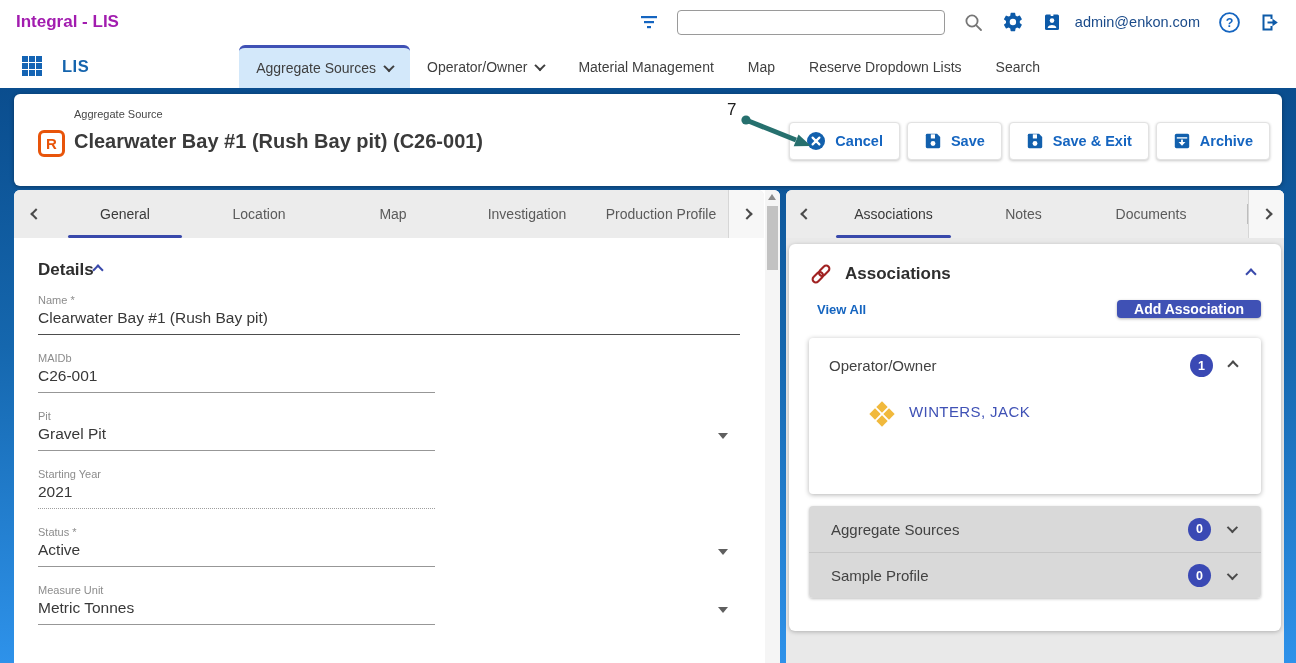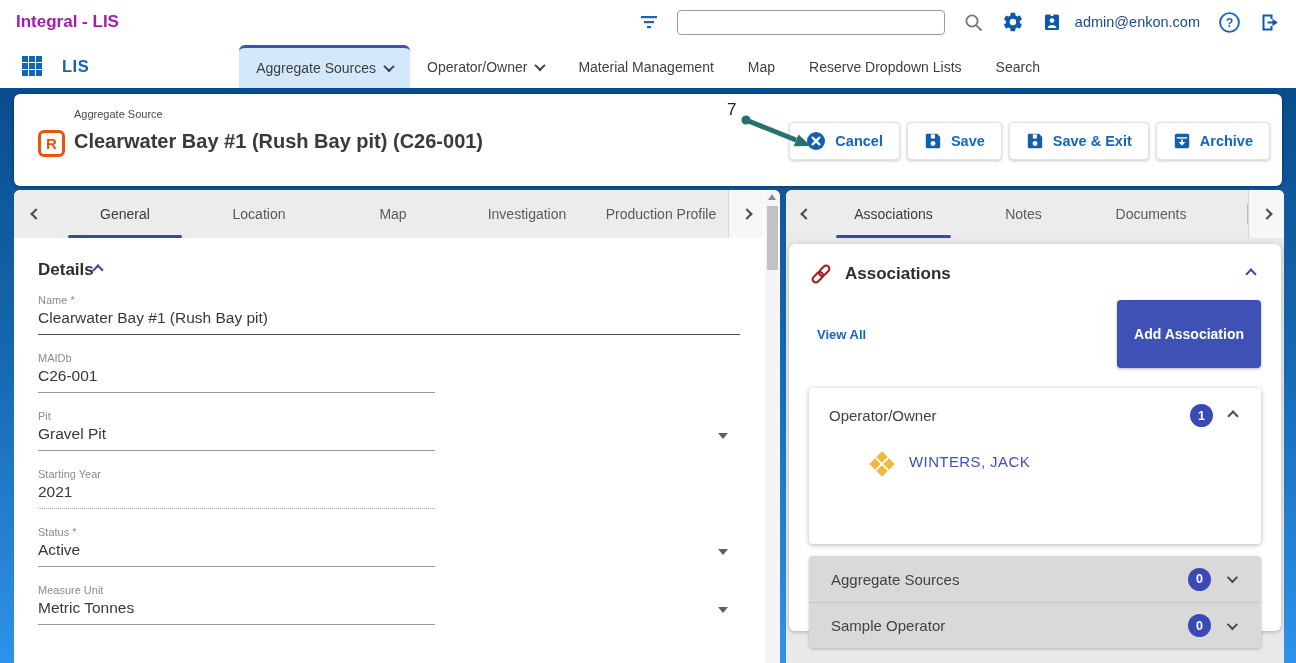--- a/index.html
+++ b/index.html
@@ -80,21 +80,21 @@
   .caret { position:absolute; right:352px; bottom:12px; width:0; height:0; border-left:5px solid transparent; border-right:5px solid transparent; border-top:6px solid #5f5f5f; }
   .field .caret { right:12px; }
 
   
   .assoc-card { margin:6px 3px 0 3px; height:387px; background:#fff; border-radius:6px; box-shadow:0 1px 4px rgba(0,0,0,.25); padding:18px 20px; }
   .assoc-head { display:flex; align-items:center; }
   .assoc-head .section-title { margin-left:12px; }
   .assoc-head .chev { margin-left:auto; margin-right:6px; }
   .assoc-actions { display:flex; align-items:center; justify-content:space-between; margin-top:14px; }
   .view-all { font-size:13px; font-weight:700; color:#1565c0; margin-left:8px; cursor:pointer; }
-  .add-btn { background:#3f51b5; color:#fff; font-size:14px; font-weight:700; border:none; border-radius:4px; padding:26px 17px; box-shadow:0 1px 3px rgba(0,0,0,.3); cursor:pointer; }
+  .add-btn { background:#3f51b5; color:#fff; font-size:14px; font-weight:700; border:none; border-radius:4px; padding:1px 17px; box-shadow:0 1px 3px rgba(0,0,0,.3); cursor:pointer; }
   .group-card { margin-top:20px; height:156px; background:#fff; border-radius:4px; box-shadow:0 1px 5px rgba(0,0,0,.3); padding:16px 20px; }
   .group-row { display:flex; align-items:center; }
   .group-label { font-size:15px; color:#424242; }
   .badge { margin-left:auto; width:23px; height:23px; border-radius:50%; background:#3a49b4; color:#fff; font-size:12.5px; font-weight:700; display:flex; align-items:center; justify-content:center; }
   .group-row .chev { margin-left:16px; margin-right:4px; }
   .assoc-item { display:flex; align-items:flex-start; margin:26px 0 0 42px; cursor:pointer; }
   .diamonds { position:relative; width:22px; height:22px; }
   .diamonds span { position:absolute; width:8px; height:8px; background:#f1b93c; transform:rotate(45deg); }
   .diamonds .t { left:7px; top:0; } .diamonds .l { left:0; top:7px; } .diamonds .r { left:14px; top:7px; } .diamonds .b { left:7px; top:14px; }
   .assoc-item-name { margin-left:16px; font-size:15px; letter-spacing:.4px; color:#3f51b5; }
@@ -343,20 +343,20 @@
         </div>
       </div>
 
       <div class="accordion">
         <div class="acc-row">
           <span class="group-label">Aggregate Sources</span>
           <span class="badge">0</span>
           <i class="chev gray down" style="margin-left:16px; margin-right:4px; transform:rotate(45deg) translateY(-2px);"></i>
         </div>
         <div class="acc-row">
-          <span class="group-label">Sample Operator</span>
+          <span class="group-label">Sample Profile</span>
           <span class="badge">0</span>
           <i class="chev gray down" style="margin-left:16px; margin-right:4px; transform:rotate(45deg) translateY(-2px);"></i>
         </div>
       </div>
     </div>
   </section>
 </div>
 
 </body></html>

